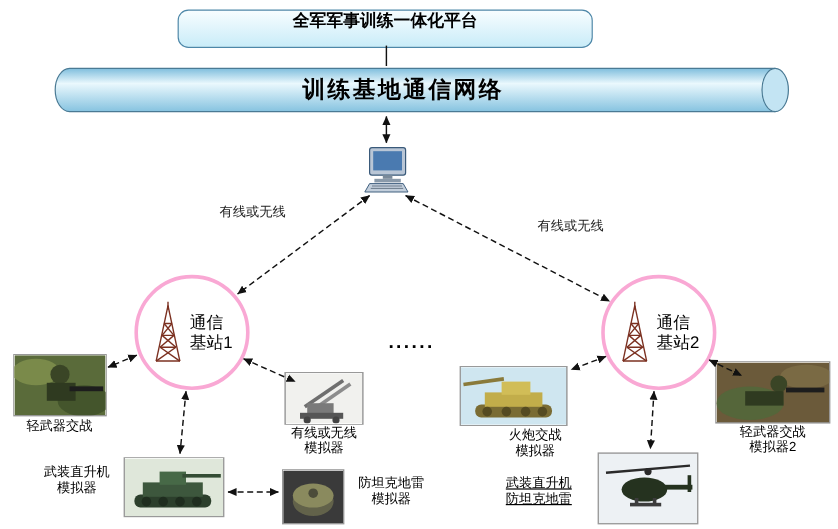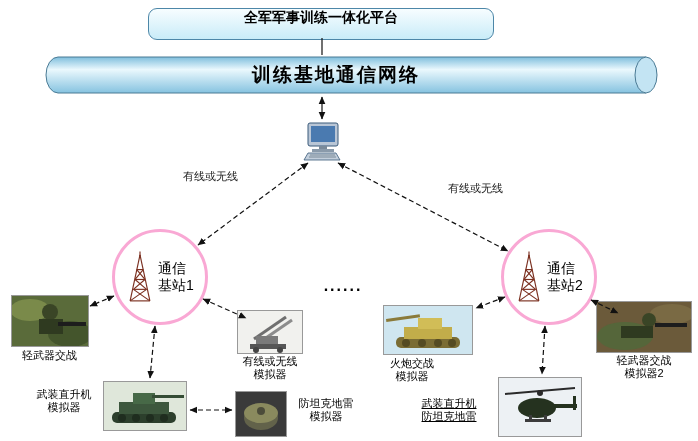--- a/index.html
+++ b/index.html
@@ -207,21 +207,21 @@
       <rect x="12" y="31" width="64" height="11" rx="5" fill="#7a6c34"></rect>
       <rect x="20" y="21" width="48" height="12" fill="#c2ad4a"></rect>
       <rect x="34" y="12" width="24" height="11" fill="#d1bd57"></rect>
       <rect x="2" y="13" width="34" height="3" fill="#8a7a3a" transform="rotate(-8 2 13)"></rect>
       <circle cx="22" cy="37" r="4" fill="#554b22"></circle>
       <circle cx="38" cy="37" r="4" fill="#554b22"></circle>
       <circle cx="54" cy="37" r="4" fill="#554b22"></circle>
       <circle cx="68" cy="37" r="4" fill="#554b22"></circle>
     </svg>
   </div>
-  <div class="abs node-label" style="left:374px;top:357px;width:76px;">
+  <div class="abs node-label" style="left:408px;top:357px;width:76px;">
     <span>火炮交战</span>
     <span>模拟器</span>
   </div>
 
   <div class="abs sim-img" style="left:499px;top:378px;">
     <svg width="82" height="58" viewBox="0 0 82 58">
       <rect width="82" height="58" fill="#edf1f4"></rect>
       <line x1="6" y1="16" x2="76" y2="10" stroke="#2a2a2a" stroke-width="2"></line>
       <circle cx="41" cy="15" r="3" fill="#2a2a2a"></circle>
       <ellipse cx="38" cy="30" rx="19" ry="10" fill="#25321f"></ellipse>

